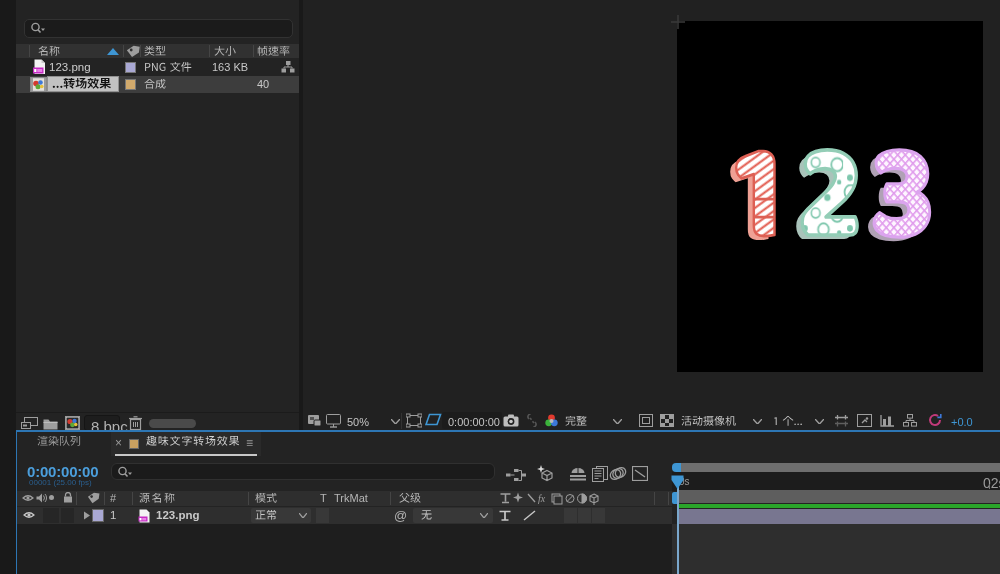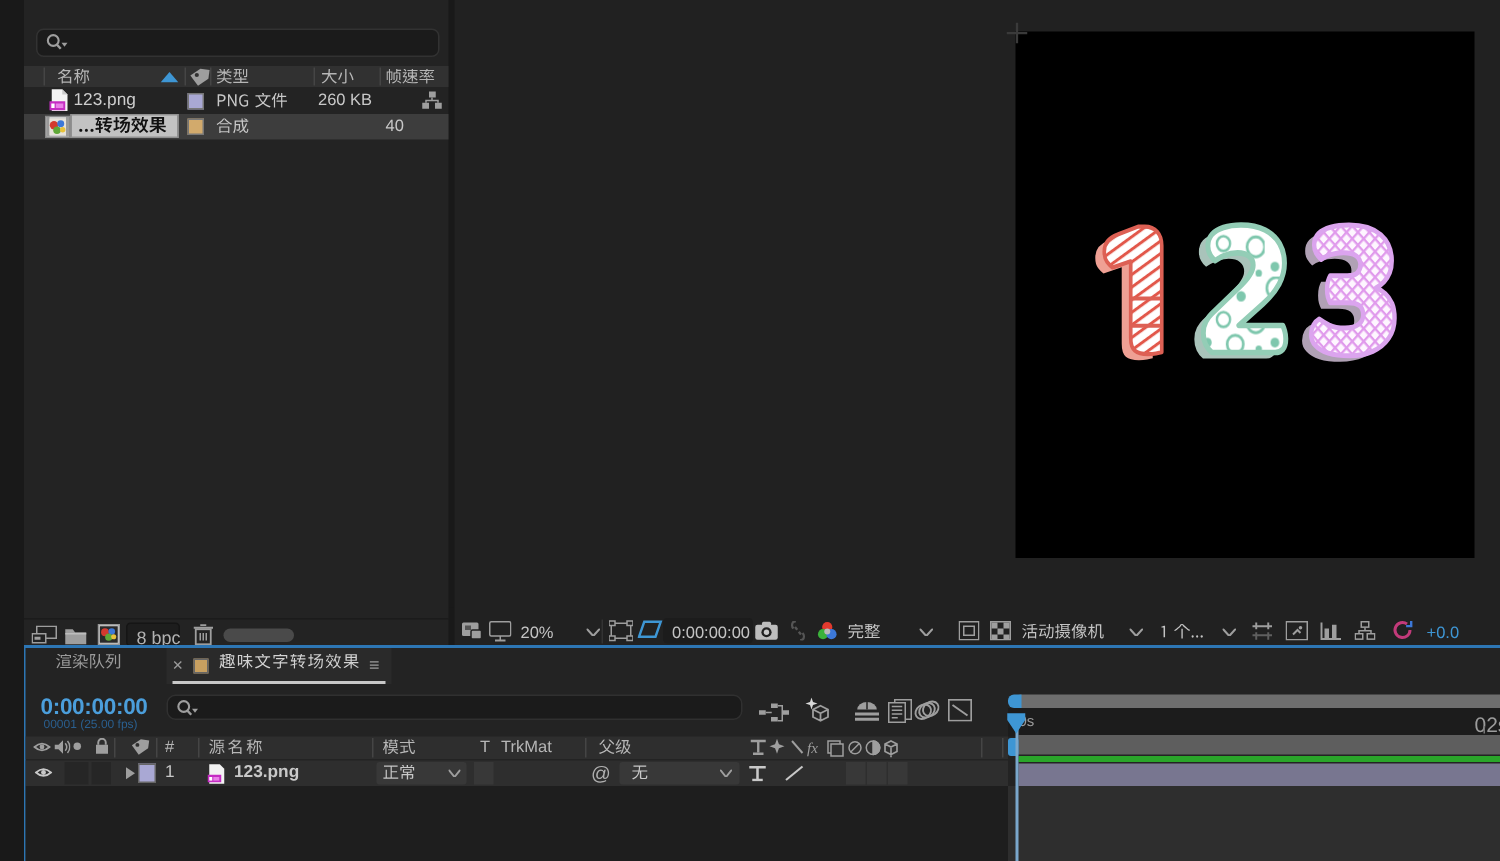--- a/index.html
+++ b/index.html
@@ -54,21 +54,21 @@
 <rect x="2.2" y="10" width="2.2" height="3" fill="#fff"></rect>
 <rect x="5.2" y="10" width="5" height="3" fill="#e97fe8"></rect>
       </svg>
 <div style="position:absolute;left:33px;top:62px;font-size:11.5px;color:#cdcdcd;white-space:pre;line-height:1">123.png</div>
 <div class="abs" style="left:109px;top:62px;width:11px;height:11px;background:#a9a8d4;border:1px solid #777"></div>
 <div class="abs" style="left:128px;top:62px">
         <svg width="49" height="15" viewBox="0 0 49 15" style="display:block">
           <path transform="translate(0,8.8)" d="M1.1 0.1V-7.9H3.4Q4.3 -7.9 4.9 -7.6Q5.6 -7.4 6.0 -6.9Q6.4 -6.4 6.4 -5.5Q6.4 -4.7 6.0 -4.1Q5.6 -3.6 5.0 -3.3Q4.3 -3.0 3.4 -3.0H2.1V0.1ZM2.1 -3.9H3.3Q4.3 -3.9 4.8 -4.3Q5.3 -4.7 5.3 -5.5Q5.3 -6.4 4.8 -6.7Q4.3 -7.0 3.2 -7.0H2.1Z M8.0 0.1V-7.9H9.0L11.9 -2.9Q12.1 -2.5 12.4 -2.0Q12.6 -1.6 12.8 -1.2H12.8Q12.8 -1.8 12.7 -2.5Q12.7 -3.1 12.7 -3.7V-7.9H13.7V0.1H12.6L9.7 -4.9Q9.5 -5.3 9.3 -5.7Q9.1 -6.1 8.9 -6.5H8.8Q8.9 -5.9 8.9 -5.3Q8.9 -4.7 8.9 -4.1V0.1Z M19.0 0.3Q17.9 0.3 17.1 -0.2Q16.3 -0.7 15.8 -1.6Q15.4 -2.6 15.4 -3.9Q15.4 -4.8 15.6 -5.6Q15.9 -6.4 16.4 -6.9Q16.9 -7.4 17.6 -7.7Q18.2 -8.0 19.0 -8.0Q19.9 -8.0 20.4 -7.7Q21.0 -7.4 21.3 -7.0L20.8 -6.4Q20.5 -6.7 20.1 -6.9Q19.7 -7.1 19.1 -7.1Q18.3 -7.1 17.7 -6.7Q17.1 -6.3 16.8 -5.6Q16.4 -4.9 16.4 -3.9Q16.4 -2.9 16.7 -2.2Q17.0 -1.4 17.6 -1.0Q18.2 -0.6 19.1 -0.6Q19.5 -0.6 19.9 -0.8Q20.3 -0.9 20.5 -1.1V-3.2H18.8V-4.0H21.4V-0.7Q21.1 -0.3 20.4 0.0Q19.8 0.3 19.0 0.3Z M34.6 -6.7Q33.9 -4.7 32.8 -3.2Q31.7 -1.8 30.2 -0.8Q28.7 0.2 26.7 0.9Q26.6 0.8 26.5 0.6Q26.5 0.5 26.4 0.3Q26.3 0.2 26.2 0.1Q28.1 -0.5 29.6 -1.4Q31.1 -2.3 32.1 -3.7Q33.1 -5.0 33.7 -6.9ZM28.7 -6.9Q29.4 -5.2 30.4 -3.8Q31.5 -2.4 33.0 -1.4Q34.5 -0.4 36.4 0.0Q36.3 0.1 36.2 0.3Q36.1 0.4 36.0 0.5Q35.9 0.7 35.8 0.8Q33.9 0.3 32.4 -0.8Q30.9 -1.8 29.8 -3.3Q28.7 -4.8 28.0 -6.6ZM36.3 -7.3V-6.5H26.3V-7.3ZM31.3 -9.3Q31.5 -8.9 31.8 -8.4Q32.0 -8.0 32.1 -7.6L31.2 -7.3Q31.1 -7.7 30.9 -8.2Q30.7 -8.6 30.4 -9.1Z M44.2 -9.1V0.9H43.4V-9.1ZM42.3 -8.5Q42.2 -7.8 42.0 -7.0Q41.7 -6.3 41.5 -5.6Q41.2 -5.0 40.9 -4.5Q40.8 -4.6 40.7 -4.6Q40.5 -4.7 40.4 -4.8Q40.3 -4.9 40.2 -4.9Q40.5 -5.4 40.8 -6.0Q41.0 -6.6 41.2 -7.3Q41.4 -8.0 41.5 -8.7ZM46.8 -7.0V-6.2H41.4L41.6 -7.0ZM47.3 -3.8V-2.9H40.3V-3.8ZM40.5 -9.0Q40.2 -8.0 39.7 -7.1Q39.2 -6.2 38.7 -5.4Q38.2 -4.6 37.6 -4.0Q37.6 -4.1 37.5 -4.2Q37.4 -4.4 37.3 -4.6Q37.2 -4.7 37.1 -4.8Q37.6 -5.3 38.1 -6.1Q38.6 -6.8 39.0 -7.6Q39.4 -8.4 39.7 -9.2ZM38.6 0.9V-6.4L39.4 -7.1L39.4 -7.1V0.9Z" fill="#c8c8c8"></path>
         </svg>
       </div>
-<div style="position:absolute;left:196px;top:62px;font-size:11px;color:#c8c8c8;white-space:pre;line-height:1">260 KB</div>
+<div style="position:absolute;left:196px;top:62px;font-size:11px;color:#c8c8c8;white-space:pre;line-height:1">163 KB</div>
 <svg class="abs" style="left:265px;top:60px" width="14" height="14">
 <rect x="5" y="1" width="4.5" height="4" fill="#9e9e9e"></rect>
         <rect x="0.5" y="8.5" width="4.5" height="4" fill="#9e9e9e"></rect>
 <rect x="9" y="8.5" width="4.5" height="4" fill="#9e9e9e"></rect>
 <path d="M7 5 v2 M3 8.5 V7 h8 v1.5" stroke="#9e9e9e" fill="none"></path>
       </svg>
 <div class="abs" style="left:0;top:76px;width:283px;height:17px;background:#3d3d3d"></div>
 <svg class="abs" style="left:14px;top:77px" width="17" height="15">
 <rect x="0.5" y="0.5" width="16" height="14" fill="#cfcfcf" stroke="#8a8a8a"></rect>
 <rect x="1" y="1" width="2" height="13" fill="#9a9a9a"></rect>
@@ -103,21 +103,21 @@
       </svg>
 <svg class="abs" style="left:49px;top:416px" width="15" height="14">
 <rect x="0.5" y="0.5" width="14" height="13" fill="#ddd" stroke="#999"></rect>
 <rect x="1.5" y="1.5" width="12" height="11" fill="#2a2a2a"></rect>
 <circle cx="5" cy="5.5" r="2.6" fill="#d43a2f"></circle>
         <circle cx="9.5" cy="5" r="2.2" fill="#3c78d8"></circle>
 <circle cx="7.5" cy="8.8" r="2.4" fill="#5fa838"></circle>
         <circle cx="10.8" cy="8.5" r="1.7" fill="#e8c23a"></circle>
       </svg>
 <div class="abs" style="left:68px;top:415px;width:36px;height:16px;background:#1d1d1d;border:1px solid #151515;border-radius:3px"></div>
-<div style="position:absolute;left:75px;top:419px;font-size:12px;color:#b2b2b2;white-space:pre;line-height:1">8 bpc</div>
+<div style="position:absolute;left:75px;top:419px;font-size:15px;color:#b2b2b2;white-space:pre;line-height:1">8 bpc</div>
 <svg class="abs" style="left:113px;top:416px" width="13" height="14">
 <rect x="1.5" y="3.5" width="10" height="10" fill="none" stroke="#9e9e9e" stroke-width="1.2"></rect>
 <line x1="0" y1="2.5" x2="13" y2="2.5" stroke="#9e9e9e" stroke-width="1.2"></line>
 <line x1="4.5" y1="0.8" x2="8.5" y2="0.8" stroke="#9e9e9e" stroke-width="1.2"></line>
 <line x1="4.5" y1="6" x2="4.5" y2="11" stroke="#9e9e9e"></line>
         <line x1="6.5" y1="6" x2="6.5" y2="11" stroke="#9e9e9e"></line>
 <line x1="8.5" y1="6" x2="8.5" y2="11" stroke="#9e9e9e"></line>
       </svg>
 <div class="abs" style="left:133px;top:419px;width:47px;height:9px;background:#4a4a4a;border-radius:5px"></div>
 <div class="abs" style="left:0;top:412px;width:283px;height:1px;background:#1b1b1b"></div>
@@ -173,21 +173,21 @@
 <rect x="2" y="1" width="11" height="9" rx="1" fill="#9e9e9e"></rect>
 <rect x="8" y="6" width="7" height="6" rx="1" fill="#9e9e9e" stroke="#212121"></rect>
 <rect x="4" y="3" width="4" height="3" fill="#212121" opacity="0.6"></rect>
       </svg>
 <div class="abs" style="left:98px;top:413px;width:1px;height:16px;background:#333"></div>
 <svg class="abs" style="left:23px;top:414px" width="15" height="14">
 <rect x="0.5" y="0.5" width="14" height="9.5" rx="1" fill="none" stroke="#9e9e9e"></rect>
 <line x1="4" y1="13" x2="11" y2="13" stroke="#9e9e9e" stroke-width="1.4"></line>
         <line x1="7.5" y1="10" x2="7.5" y2="13" stroke="#9e9e9e"></line>
       </svg>
-<div style="position:absolute;left:44px;top:417px;font-size:11px;color:#c4c4c4;white-space:pre;line-height:1">20%</div>
+<div style="position:absolute;left:44px;top:417px;font-size:11px;color:#c4c4c4;white-space:pre;line-height:1">50%</div>
 <svg class="abs" style="left:88px;top:419px" width="9" height="5">
         <path d="M0 0 L4.5 5 L9 0" fill="none" stroke="#9e9e9e" stroke-width="1.4"></path>
       </svg>
 <svg class="abs" style="left:103px;top:413px" width="16" height="15">
 <rect x="1.5" y="2.5" width="13" height="10" fill="none" stroke="#9e9e9e"></rect>
 <rect x="0" y="1" width="4" height="3" fill="#212121" stroke="#9e9e9e"></rect>
         <rect x="12" y="1" width="4" height="3" fill="#212121" stroke="#9e9e9e"></rect>
 <rect x="0" y="11" width="4" height="3" fill="#212121" stroke="#9e9e9e"></rect>
         <rect x="12" y="11" width="4" height="3" fill="#212121" stroke="#9e9e9e"></rect>
       </svg>

